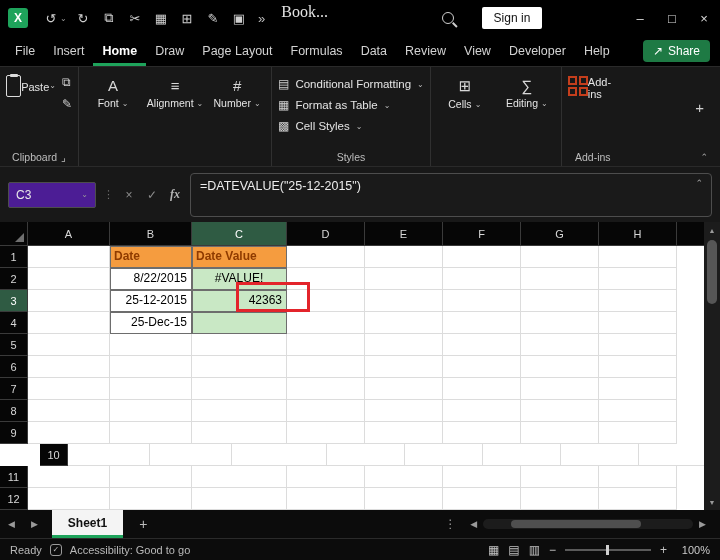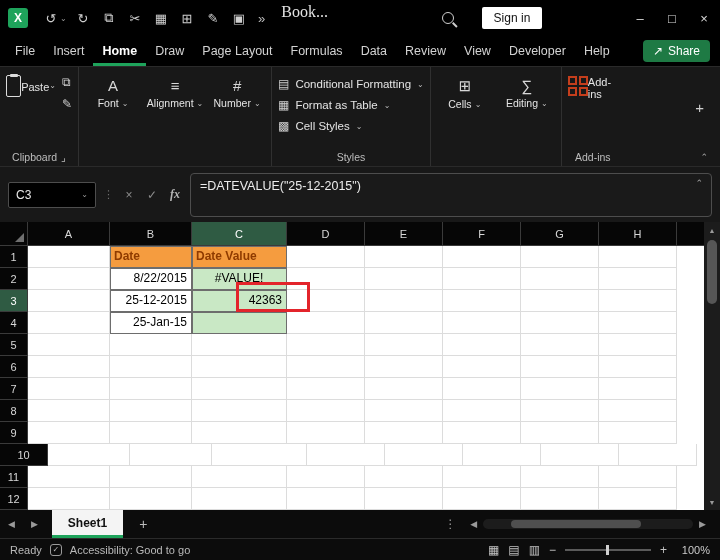--- a/index.html
+++ b/index.html
@@ -67,21 +67,21 @@
   .schev { font-size:8px; color:#bdbdbd; }
   .addins-grid { width:22px; height:22px; display:grid;
     grid-template-columns:9px 9px; grid-template-rows:9px 9px; gap:2px; }
   .addins-grid span { border:2px solid #C43E1C; }
   .ribbon-plus { position:absolute; right:16px; top:32px; color:#cfcfcf; font-size:15px; }
   .ribbon-collapse { position:absolute; right:12px; bottom:4px; color:#a8a8a8; font-size:9px; }
 
   
   .formulabar { height:56px; flex:0 0 56px; background:#181818; display:flex;
     align-items:center; padding:0 8px; gap:7px; border-top:1px solid #2a2a2a; }
-  .namebox { width:88px; height:26px; border:1px solid #4d4d4d; background:#000000;
+  .namebox { width:88px; height:26px; border:1px solid #4d4d4d; background:#4c1d95;
     color:#e8e8e8; font-size:12px; display:flex; align-items:center;
     justify-content:space-between; padding:0 7px; border-radius:2px; }
   .namebox .nchev { font-size:8px; color:#9a9a9a; }
   .fb-sep { color:#6f6f6f; font-size:11px; }
   .fb-btn { color:#8a8a8a; font-size:12px; width:16px; text-align:center; }
   .fb-fx { font-style:italic; font-family:"Liberation Serif", serif; font-weight:bold;
     color:#b5b5b5; }
   .finput { flex:1; height:44px; border:1px solid #4d4d4d; border-radius:4px;
     background:#1a1a1a; color:#ececec; font-size:12.5px; padding:5px 24px 0 9px;
     position:relative; }
@@ -371,21 +371,21 @@
           <div class="cell" style="width: 78px;"></div>
           <div class="cell" style="width: 78px;"></div>
           <div class="cell" style="width: 78px;"></div>
           <div class="cell" style="width: 78px;"></div>
           <div class="cell" style="width: 78px;"></div>
           <div class="fill"></div>
         </div>
         <div class="grow">
           <div class="rh" style="width: 28px;">4</div>
           <div class="cell" style="width: 82px;"></div>
-          <div class="cell right tbl" style="width: 82px;">25-Jan-15</div>
+          <div class="cell right tbl" style="width: 82px;">25-Dec-15</div>
           <div class="cell green tbl" style="width: 95px;"></div>
           <div class="cell" style="width: 78px;"></div>
           <div class="cell" style="width: 78px;"></div>
           <div class="cell" style="width: 78px;"></div>
           <div class="cell" style="width: 78px;"></div>
           <div class="cell" style="width: 78px;"></div>
           <div class="fill"></div>
         </div>
         <div class="grow">
           <div class="rh" style="width: 28px;">5</div>
@@ -441,21 +441,21 @@
           <div class="cell" style="width: 82px;"></div>
           <div class="cell" style="width: 95px;"></div>
           <div class="cell" style="width: 78px;"></div>
           <div class="cell" style="width: 78px;"></div>
           <div class="cell" style="width: 78px;"></div>
           <div class="cell" style="width: 78px;"></div>
           <div class="cell" style="width: 78px;"></div>
           <div class="fill"></div>
         </div>
         <div class="grow">
-          <div class="rh" style="width: 48px;">10</div>
+          <div class="rh" style="width: 28px; margin-left: 40px;">10</div>
           <div class="cell" style="width: 82px;"></div>
           <div class="cell" style="width: 82px;"></div>
           <div class="cell" style="width: 95px;"></div>
           <div class="cell" style="width: 78px;"></div>
           <div class="cell" style="width: 78px;"></div>
           <div class="cell" style="width: 78px;"></div>
           <div class="cell" style="width: 78px;"></div>
           <div class="cell" style="width: 78px;"></div>
           <div class="fill"></div>
         </div>

